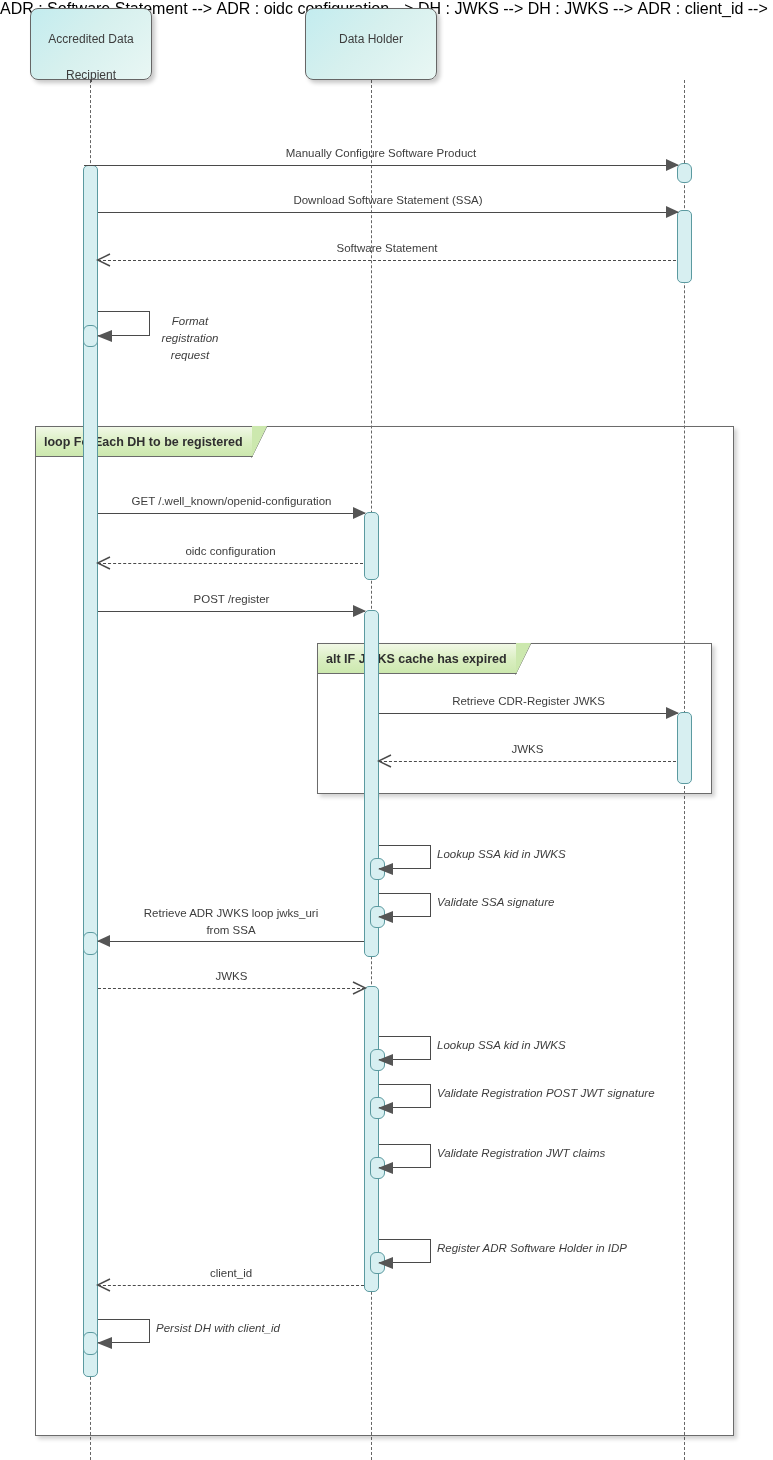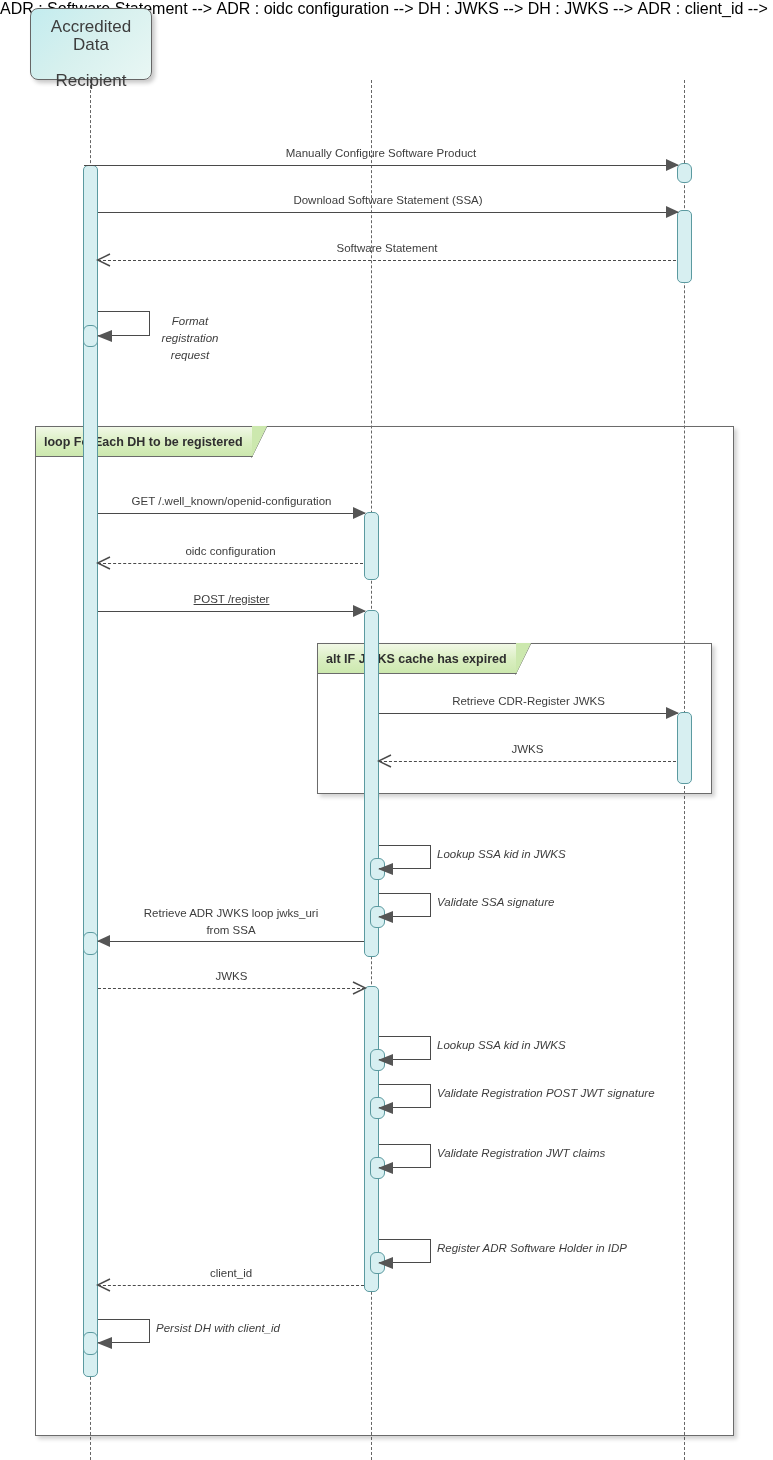--- a/index.html
+++ b/index.html
@@ -8,23 +8,23 @@
 
   
   .participant{
     position:absolute;
     box-sizing:border-box;
     border:1px solid #666666;
     border-radius:8px;
     background:linear-gradient(135deg,#c3ecef 0%,#d6f0ee 45%,#e9f7f4 100%);
     box-shadow:3px 3px 4px rgba(0,0,0,0.22);
     display:flex;align-items:flex-start;justify-content:center;
-    padding-top:9px;
+    padding-top:21px;
     color:#3d3d3d;
-    font-size:17px;
+    font-size:12px;
     line-height:18px;
     text-align:center;
   }
   .participant span{display:block;width:100%;}
 
   
   .lifeline{
     position:absolute;
     width:0;
     border-left:1px dashed #666;
@@ -180,20 +180,25 @@
   </div>
 
   
   <div class="participant" style="left:30px;top:8px;width:122px;height:72px;">
     <span>
       <span>Accredited Data</span><br>
       <span>Recipient</span>
     </span>
   </div>
 
+  <div class="participant" style="left:305px;top:8px;width:132px;height:72px;">
+    <span>
+        <span>Data Holder</span>
+      </span>
+  </div>
 
 
   
   
   <div class="activation" style="left:83px;top:165px;height:1212px;"></div>
   
   <div class="activation short" style="left:83px;top:325px;height:22px;"></div>
   <div class="activation short" style="left:83px;top:932px;height:23px;"></div>
   <div class="activation short" style="left:83px;top:1332px;height:23px;"></div>
 
@@ -261,21 +266,21 @@
   <div class="msg dashed" style="left:98px;top:563px;width:265px;">
     <div class="label" style="top:-19px;">oidc configuration</div>
     <div class="line"></div>
     <svg class="open-left" viewBox="0 0 16 16">
       <path d="M14,2 L1.5,8 L14,14" stroke="#4a4a4a" stroke-width="1.4" fill="none"></path>
     </svg>
   </div>
 
   
   <div class="msg" style="left:98px;top:611px;width:267px;">
-    <div class="label" style="top:-19px;text-decoration:underline;">POST /register</div>
+    <div class="label" style="top:-19px;">POST /register</div>
     <div class="line"></div>
     <div class="head-right"></div>
   </div>
 
   
   <div class="msg" style="left:379px;top:713px;width:299px;">
     <div class="label" style="top:-19px;">Retrieve CDR-Register JWKS</div>
     <div class="line"></div>
     <div class="head-right"></div>
   </div>

